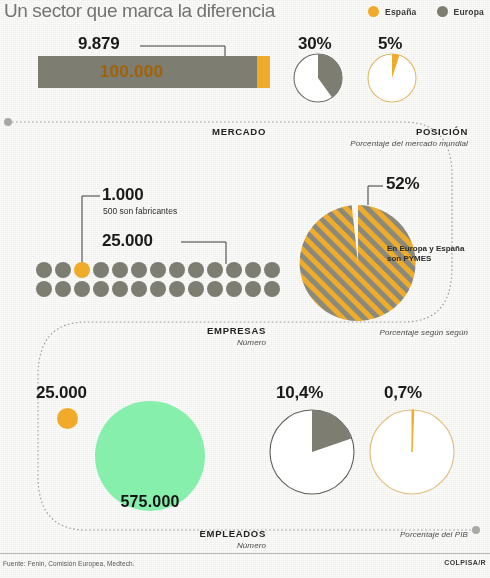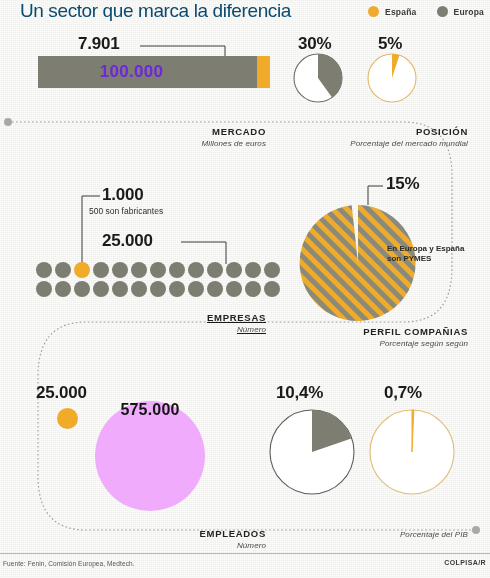--- a/index.html
+++ b/index.html
@@ -15,23 +15,23 @@
     position:absolute;inset:0;
     background:
       repeating-linear-gradient(0deg, rgba(255,255,255,.55) 0 1px, rgba(0,0,0,0) 1px 2px),
       repeating-linear-gradient(90deg, rgba(255,255,255,.45) 0 1px, rgba(0,0,0,0) 1px 2px),
       #f0efec;
   }
   .abs{position:absolute;}
 
   
   #title{
-    left:20px;top:0px;
+    left:4px;top:0px;
     font-size:19px;letter-spacing:-.4px;
-    color:#0c4a6e;font-weight:400;
+    color:#737373;font-weight:400;
     white-space:nowrap;
   }
   #legend{right:6px;top:6px;display:flex;gap:20px;align-items:center;}
   .leg{display:flex;align-items:center;gap:6px;}
   .leg .dot{width:11px;height:11px;border-radius:50%;display:block;}
   .leg .lbl{font-size:8.5px;font-weight:700;color:#3a3a38;letter-spacing:.2px;}
 
   
   #guide{left:0;top:0;width:490px;height:578px;pointer-events:none;}
 
@@ -44,31 +44,31 @@
   .big{font-size:17px;font-weight:700;letter-spacing:-.2px;color:#1b1b1b;white-space:nowrap;}
   .sub{font-size:8.5px;color:#2f2f2d;white-space:nowrap;}
   .subb{font-size:8px;font-weight:700;color:#2b2b29;line-height:1.25;margin-top:48px;}
 
   
   #bar-wrap{left:38px;top:56px;width:232px;height:32px;}
   #bar-grey{position:absolute;left:0;top:0;width:219px;height:32px;background:#7d7d72;}
   #bar-orange{position:absolute;left:219px;top:0;width:13px;height:32px;background:#f0ab2a;}
   #bar-grey-label{position:absolute;left:0;top:0;width:187px;height:32px;
     display:flex;align-items:center;justify-content:center;
-    font-size:17px;font-weight:700;color:#6d28d9;letter-spacing:.3px;}
+    font-size:17px;font-weight:700;color:#a16207;letter-spacing:.3px;}
 
   
   #dotgrid{left:36px;top:262px;display:grid;grid-template-columns:repeat(13,18px);grid-auto-rows:18px;gap:1px;}
   .gd{width:16px;height:16px;border-radius:50%;background:#7d7d72;}
   .gd.hl{background:#f0ab2a;}
 
   
   #emp-small{left:57px;top:408px;width:21px;height:21px;border-radius:50%;background:#f0ab2a;}
-  #emp-big{left:95px;top:401px;width:110px;height:110px;border-radius:50%;background:#f0abfc;
-    display:flex;align-items:flex-start;justify-content:center;}
+  #emp-big{left:95px;top:401px;width:110px;height:110px;border-radius:50%;background:#86efac;
+    display:flex;align-items:flex-end;justify-content:center;}
   #emp-big-label{font-size:16px;font-weight:700;color:#141414;letter-spacing:.2px;}
 
   
   #foot-rule{left:0;top:553px;width:490px;height:1px;background:#b8b7b2;}
   #source{left:3px;top:560px;font-size:6.5px;color:#55544f;letter-spacing:.1px;}
   #credit{right:4px;top:559px;font-size:7px;font-weight:700;color:#3a3a38;letter-spacing:.4px;}
 </style>
 </head>
 <body>
 
@@ -125,42 +125,41 @@
   <div class="leg">
     <span class="dot" style="background:#f0ab2a"></span>
     <span class="lbl">España</span>
   </div>
   <div class="leg">
     <span class="dot" style="background:#7d7d72"></span>
     <span class="lbl">Europa</span>
   </div>
 </div>
 
-<div class="abs big" style="left:78px;top:34px;">7.901</div>
+<div class="abs big" style="left:78px;top:34px;">9.879</div>
 
 <div id="bar-wrap" class="abs">
   <div id="bar-grey"></div>
   <div id="bar-orange"></div>
   <div id="bar-grey-label">100.000</div>
 </div>
 
 <div class="abs big" style="left:298px;top:34px;">30%</div>
 <div class="abs big" style="left:378px;top:34px;">5%</div>
 
 <div class="abs cap" style="left:66px;top:126px;width:200px;">
   <div class="t">MERCADO</div>
-  <div class="s">Millones de euros</div>
 </div>
 <div class="abs cap" style="left:268px;top:126px;width:200px;">
   <div class="t">POSICIÓN</div>
   <div class="s">Porcentaje del mercado mundial</div>
 </div>
 
 <div class="abs big" style="left:102px;top:185px;">1.000</div>
-<div class="abs sub" style="left:89px;top:206px;">500 son fabricantes</div>
+<div class="abs sub" style="left:103px;top:206px;">500 son fabricantes</div>
 <div class="abs big" style="left:102px;top:231px;">25.000</div>
 
 <div id="dotgrid" class="abs">
   <span class="gd"></span>
   <span class="gd"></span>
   <span class="gd hl"></span>
   <span class="gd"></span>
   <span class="gd"></span>
   <span class="gd"></span>
   <span class="gd"></span>
@@ -178,32 +177,31 @@
   <span class="gd"></span>
   <span class="gd"></span>
   <span class="gd"></span>
   <span class="gd"></span>
   <span class="gd"></span>
   <span class="gd"></span>
   <span class="gd"></span>
   <span class="gd"></span>
 </div>
 
-<div class="abs big" style="left:386px;top:174px;">15%</div>
+<div class="abs big" style="left:386px;top:174px;">52%</div>
 <div class="abs subb" style="left:387px;top:196px;">
   <div>En Europa y España</div>
   <div>son PYMES</div>
 </div>
 
-<div class="abs cap" style="left:66px;top:312px;width:200px;text-decoration:underline;">
+<div class="abs cap" style="left:66px;top:325px;width:200px;">
   <div class="t">EMPRESAS</div>
   <div class="s">Número</div>
 </div>
 <div class="abs cap" style="left:268px;top:326px;width:200px;">
-  <div class="t">PERFIL COMPAÑIAS</div>
   <div class="s">Porcentaje según según</div>
 </div>
 
 <div class="abs big" style="left:36px;top:383px;">25.000</div>
 <div id="emp-small" class="abs"></div>
 <div id="emp-big" class="abs">
   <span id="emp-big-label">575.000</span>
 </div>
 
 <div class="abs big" style="left:276px;top:383px;">10,4%</div>

